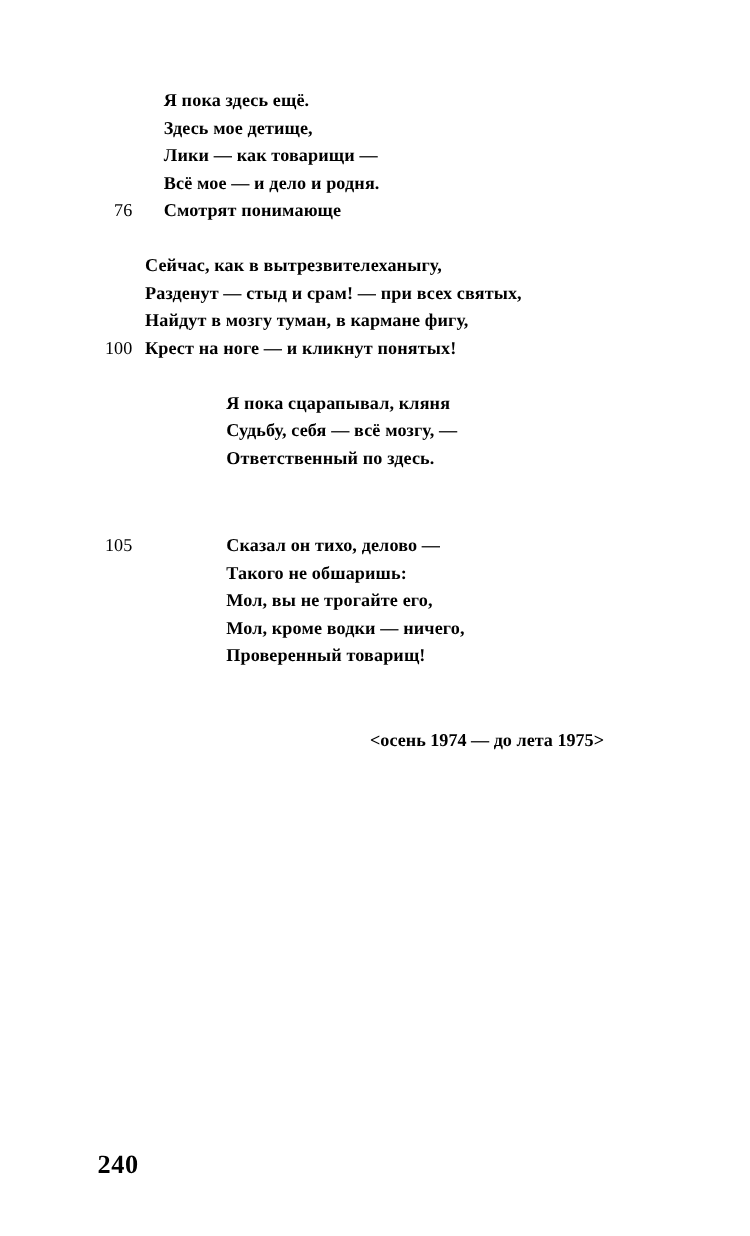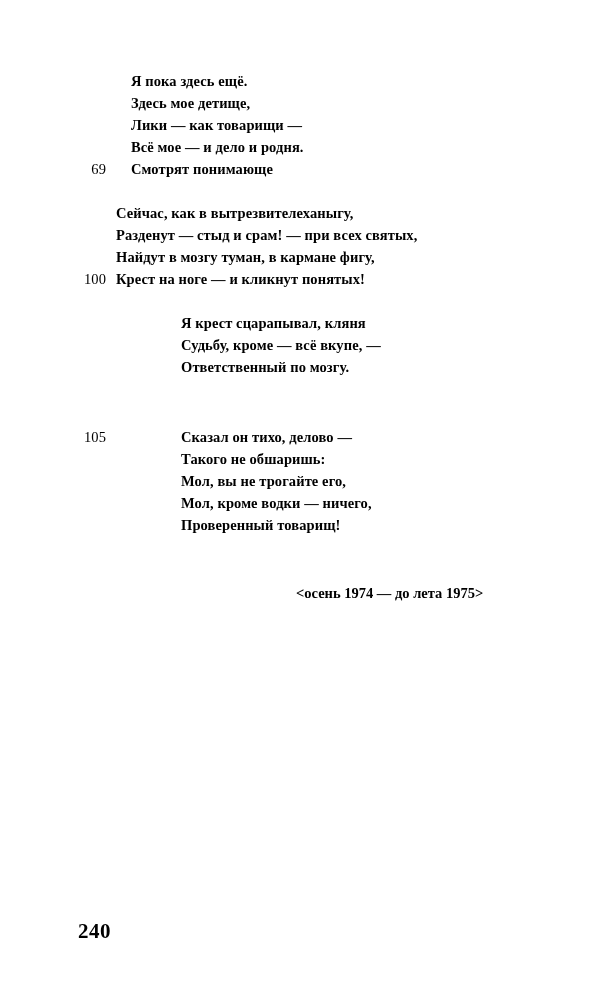--- a/index.html
+++ b/index.html
@@ -100,32 +100,32 @@
 <body>
 
 <div class="page">
 
   <div class="poem">
       <div class="stanza indent-1">
         <div class="verse-line"><span class="verse-text">Я пока здесь ещё.</span></div>
         <div class="verse-line"><span class="verse-text">Здесь мое детище,</span></div>
         <div class="verse-line"><span class="verse-text">Лики — как товарищи —</span></div>
         <div class="verse-line"><span class="verse-text">Всё мое — и дело и родня.</span></div>
-        <div class="verse-line"><span class="line-number">69</span><span class="verse-text">Смотрят понимающе</span></div>
+        <div class="verse-line"><span class="line-number">76</span><span class="verse-text">Смотрят понимающе</span></div>
       </div>
       <div class="stanza indent-2">
         <div class="verse-line"><span class="verse-text">Сейчас, как в вытрезвителеханыгу,</span></div>
         <div class="verse-line"><span class="verse-text">Разденут — стыд и срам! — при всех святых,</span></div>
         <div class="verse-line"><span class="verse-text">Найдут в мозгу туман, в кармане фигу,</span></div>
         <div class="verse-line"><span class="line-number">100</span><span class="verse-text">Крест на ноге — и кликнут понятых!</span></div>
       </div>
       <div class="stanza indent-3">
-        <div class="verse-line"><span class="verse-text">Я крест сцарапывал, кляня</span></div>
-        <div class="verse-line"><span class="verse-text">Судьбу, кроме — всё вкупе, —</span></div>
-        <div class="verse-line"><span class="verse-text">Ответственный по мозгу.</span></div>
+        <div class="verse-line"><span class="verse-text">Я пока сцарапывал, кляня</span></div>
+        <div class="verse-line"><span class="verse-text">Судьбу, себя — всё мозгу, —</span></div>
+        <div class="verse-line"><span class="verse-text">Ответственный по здесь.</span></div>
       </div>
       <div class="stanza indent-3 extra-gap">
         <div class="verse-line"><span class="line-number">105</span><span class="verse-text">Сказал он тихо, делово —</span></div>
         <div class="verse-line"><span class="verse-text">Такого не обшаришь:</span></div>
         <div class="verse-line"><span class="verse-text">Мол, вы не трогайте его,</span></div>
         <div class="verse-line"><span class="verse-text">Мол, кроме водки — ничего,</span></div>
         <div class="verse-line"><span class="verse-text">Проверенный товарищ!</span></div>
       </div>
     </div>
 

